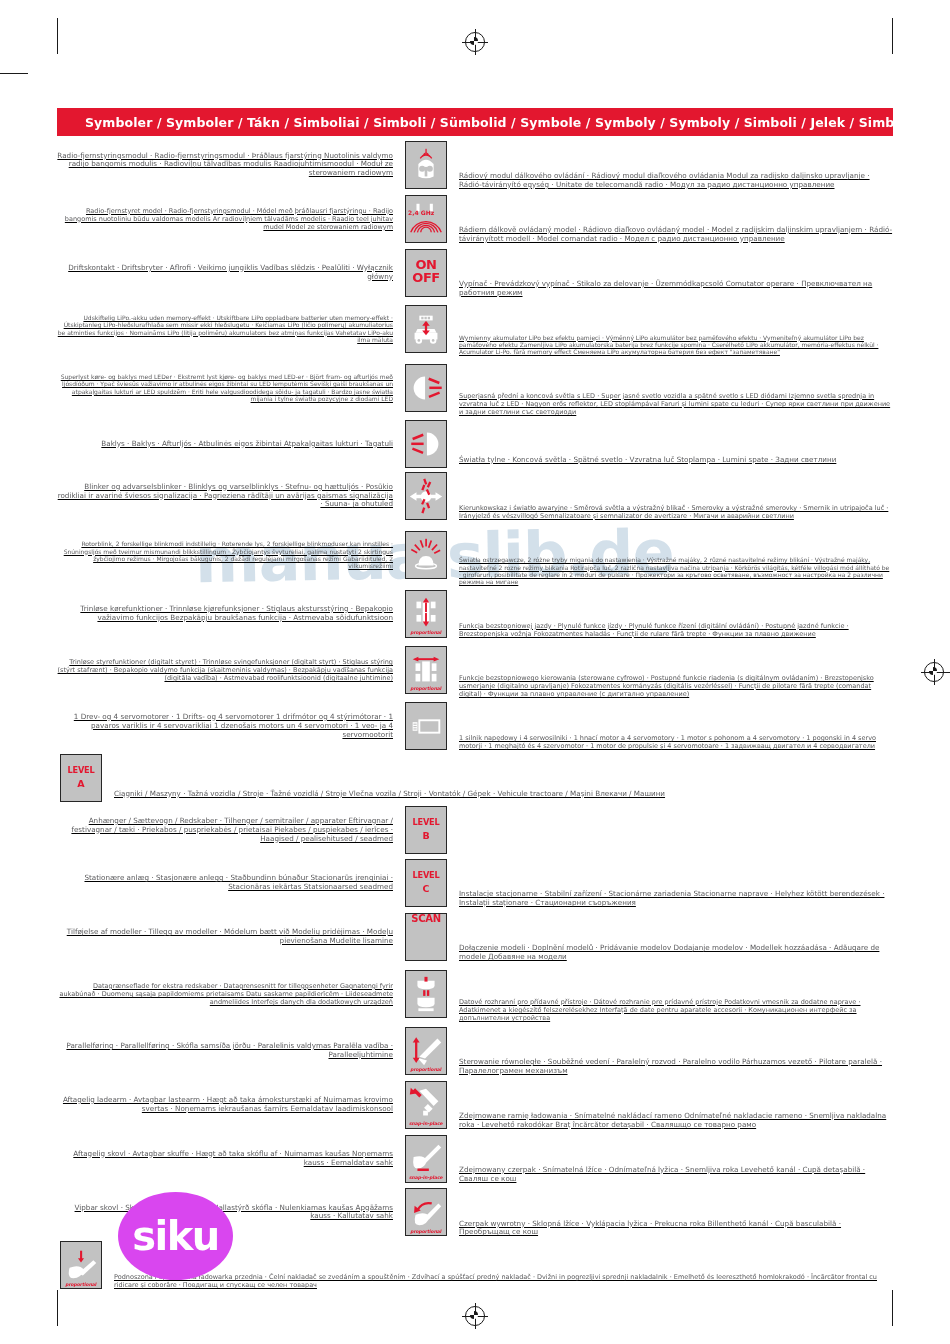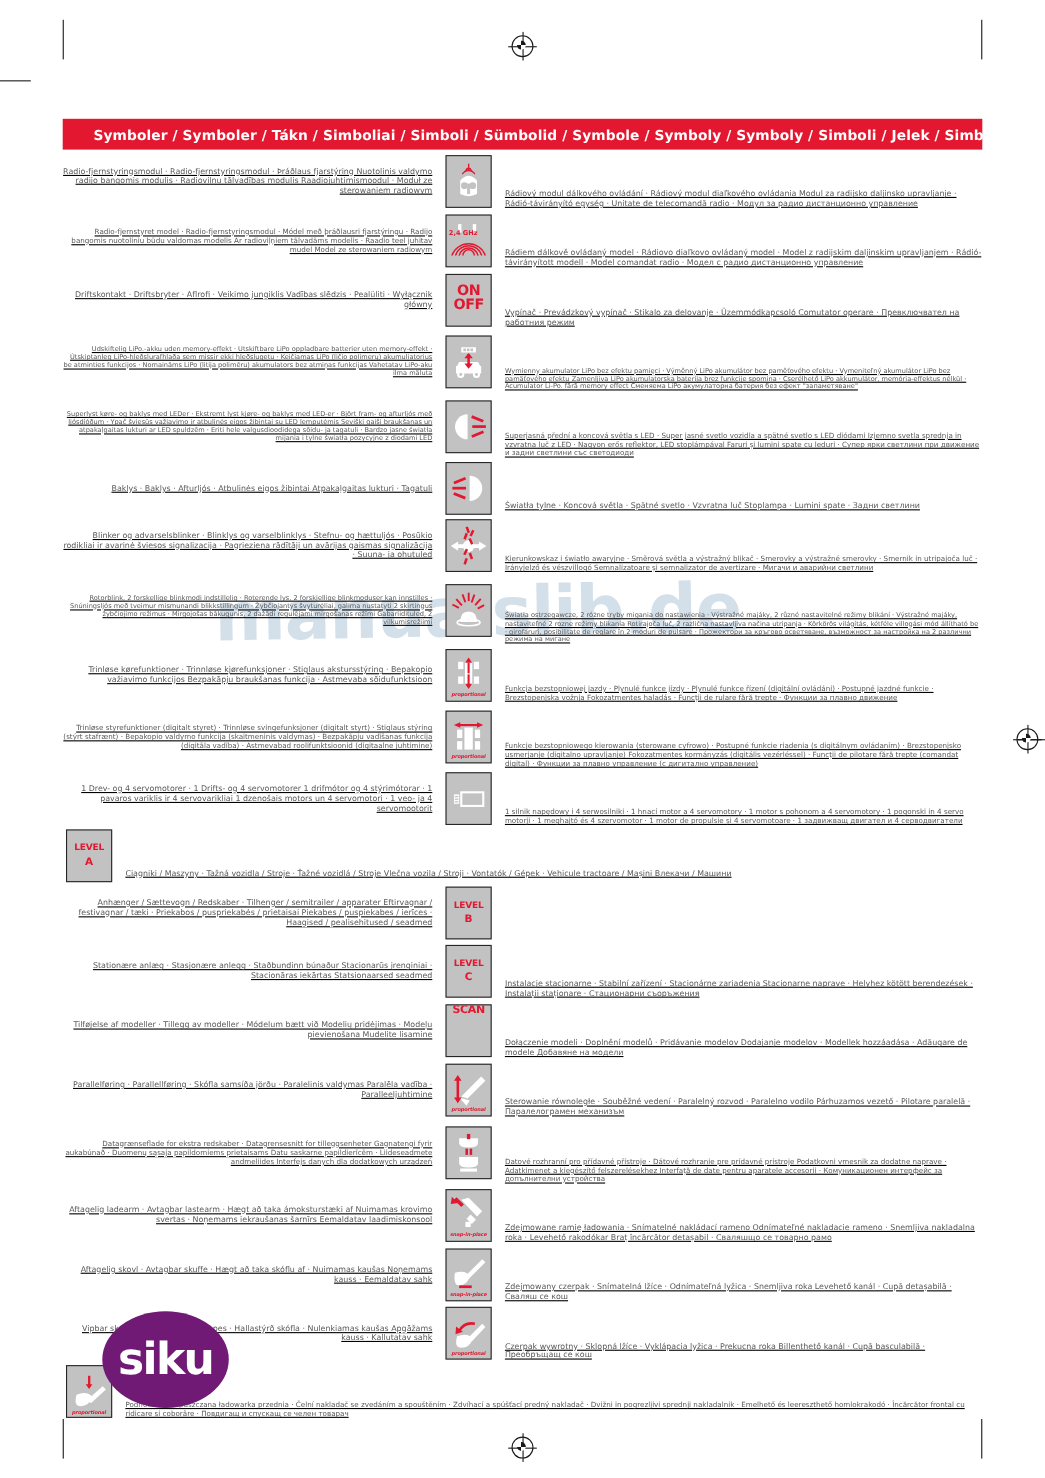--- a/index.html
+++ b/index.html
@@ -63,22 +63,22 @@
   .tile .onoff-b{top:21px;font-size:13px;letter-spacing:-.5px;}
   .tile .scan{top:0;font-size:10px;letter-spacing:-.3px;}
   .tile .ghz{position:absolute;left:2px;top:13px;font-size:6px;color:#e3172f;font-weight:bold;}
   .tile .tag{
     position:absolute;left:0;right:0;bottom:1.5px;text-align:center;
     font-size:4.6px;color:#e3172f;font-weight:bold;font-style:italic;letter-spacing:-.1px;
   }
 
   
   .logo{
-    position:absolute;left:93px;top:1192px;width:115px;height:88px;
-    background:#701a75;border-radius:50%;
+    position:absolute;left:118px;top:1192px;width:115px;height:88px;
+    background:#d946ef;border-radius:50%;
     display:flex;align-items:center;justify-content:center;
   }
   .logo-text{
     color:#ffffff;font-size:40px;font-weight:bold;letter-spacing:-1.5px;
     font-family:"DejaVu Sans","Liberation Sans",sans-serif;
   }
 
   
   .watermark{
     position:absolute;left:195px;top:520px;
@@ -348,52 +348,52 @@
       <div class="col-left s9">Tilføjelse af modeller · Tillegg av modeller · Módelum bætt við Modelių pridėjimas · Modeļu pievienošana Mudelite lisamine</div>
       <div class="col-icon">
         <div class="tile">
           <svg viewBox="0 0 42 42"></svg>
           <div class="txt scan">SCAN</div>
         </div>
       </div>
       <div class="col-right s9">Dołączenie modeli · Doplnění modelů · Pridávanie modelov Dodajanje modelov · Modellek hozzáadása · Adăugare de modele Добавяне на модели</div>
     </div>
     <div class="row">
-      <div class="col-left s9">Parallelføring · Parallellføring · Skófla samsíða jörðu · Paralelinis valdymas Paralēla vadība · Paralleeljuhtimine</div>
-      <div class="col-icon">
-        <div class="tile">
-    <svg viewBox="0 0 42 42">
-      <path d="M33 8 l4 4 l-17 17 l-6 -2 z" fill="#ffffff"></path>
-      <path d="M12 28 l10 3 l-3 5 z" fill="#ffffff"></path>
-      <rect x="9.5" y="11" width="2.4" height="18" fill="#e3172f"></rect>
-      <path d="M10.7 6.5 l-3.6 5.5 h7.2 z" fill="#e3172f"></path>
-      <path d="M10.7 33.5 l-3.6 -5.5 h7.2 z" fill="#e3172f"></path>
-    </svg>
-          <div class="tag">proportional</div>
-        </div>
-      </div>
-      <div class="col-right s9">Sterowanie równoległe · Souběžné vedení · Paralelný rozvod · Paralelno vodilo Párhuzamos vezető · Pilotare paralelă · Паралелограмен механизъм</div>
-    </div>
-    <div class="row">
       <div class="col-left s8">Datagrænseflade for ekstra redskaber · Datagrensesnitt for tilleggsenheter Gagnatengi fyrir aukabúnað · Duomenų sąsaja papildomiems prietaisams Datu saskarne papildierīcēm · Liideseadmete andmeliides Interfejs danych dla dodatkowych urządzeń</div>
       <div class="col-icon">
         <div class="tile">
     <svg viewBox="0 0 42 42">
       <path d="M12 7 h18 v5 q0 4 -9 4 q-9 0 -9 -4 z" fill="#ffffff"></path>
       <rect x="18" y="17" width="2.4" height="6" fill="#e3172f"></rect>
       <rect x="22" y="17" width="2.4" height="6" fill="#e3172f"></rect>
       <rect x="19.4" y="3" width="3.2" height="5" fill="#e3172f"></rect>
       <path d="M12 25 h18 v6 q0 4 -9 4 q-9 0 -9 -4 z" fill="#ffffff"></path>
       <rect x="13" y="36" width="16" height="3" fill="#ffffff"></rect>
     </svg>
         </div>
       </div>
       <div class="col-right s8">Datové rozhranní pro přídavné přístroje · Dátové rozhranie pre prídavné prístroje Podatkovni vmesnik za dodatne naprave · Adatkimenet a kiegészítő felszerelésekhez Interfață de date pentru aparatele accesorii · Комуникационен интерфейс за допълнителни устройства</div>
     </div>
     <div class="row">
+      <div class="col-left s9">Parallelføring · Parallellføring · Skófla samsíða jörðu · Paralelinis valdymas Paralēla vadība · Paralleeljuhtimine</div>
+      <div class="col-icon">
+        <div class="tile">
+    <svg viewBox="0 0 42 42">
+      <path d="M33 8 l4 4 l-17 17 l-6 -2 z" fill="#ffffff"></path>
+      <path d="M12 28 l10 3 l-3 5 z" fill="#ffffff"></path>
+      <rect x="9.5" y="11" width="2.4" height="18" fill="#e3172f"></rect>
+      <path d="M10.7 6.5 l-3.6 5.5 h7.2 z" fill="#e3172f"></path>
+      <path d="M10.7 33.5 l-3.6 -5.5 h7.2 z" fill="#e3172f"></path>
+    </svg>
+          <div class="tag">proportional</div>
+        </div>
+      </div>
+      <div class="col-right s9">Sterowanie równoległe · Souběžné vedení · Paralelný rozvod · Paralelno vodilo Párhuzamos vezető · Pilotare paralelă · Паралелограмен механизъм</div>
+    </div>
+    <div class="row">
       <div class="col-left s9">Aftagelig ladearm · Avtagbar lastearm · Hægt að taka ámoksturstæki af Nuimamas krovimo svertas · Noņemams iekraušanas šarnīrs Eemaldatav laadimiskonsool</div>
       <div class="col-icon">
         <div class="tile">
     <svg viewBox="0 0 42 42">
       <path d="M14 6 l7 -2 l13 13 l-5 5 z" fill="#ffffff"></path>
       <path d="M23 20 l5 5 l-4 4 l-5 -5 z" fill="#ffffff"></path>
       <rect x="18" y="27" width="5" height="5" fill="#ffffff"></rect>
       <path d="M14 13 l-7 -7 l2.5 -2.5 l7 7 z" fill="#e3172f"></path>
       <path d="M5 3 l-1 7 l7 -1 z" fill="#e3172f"></path>
     </svg>

